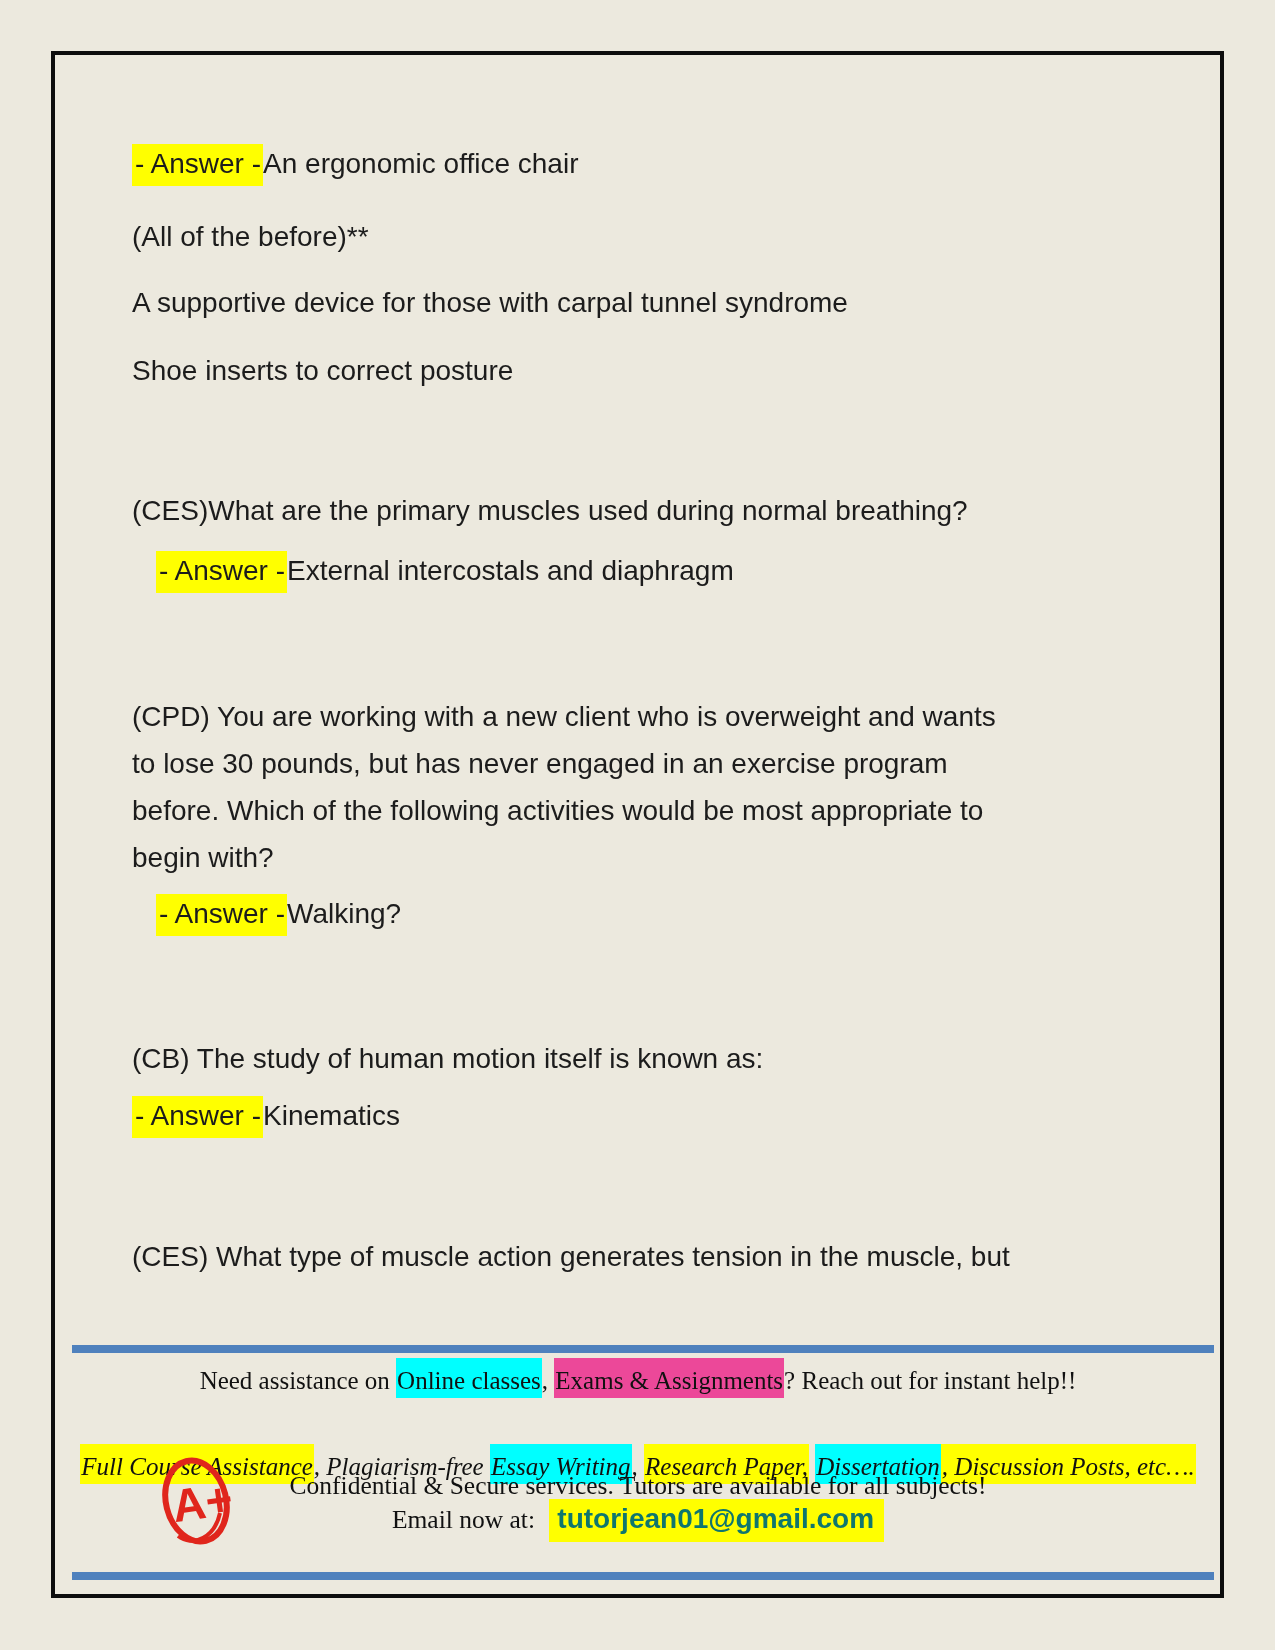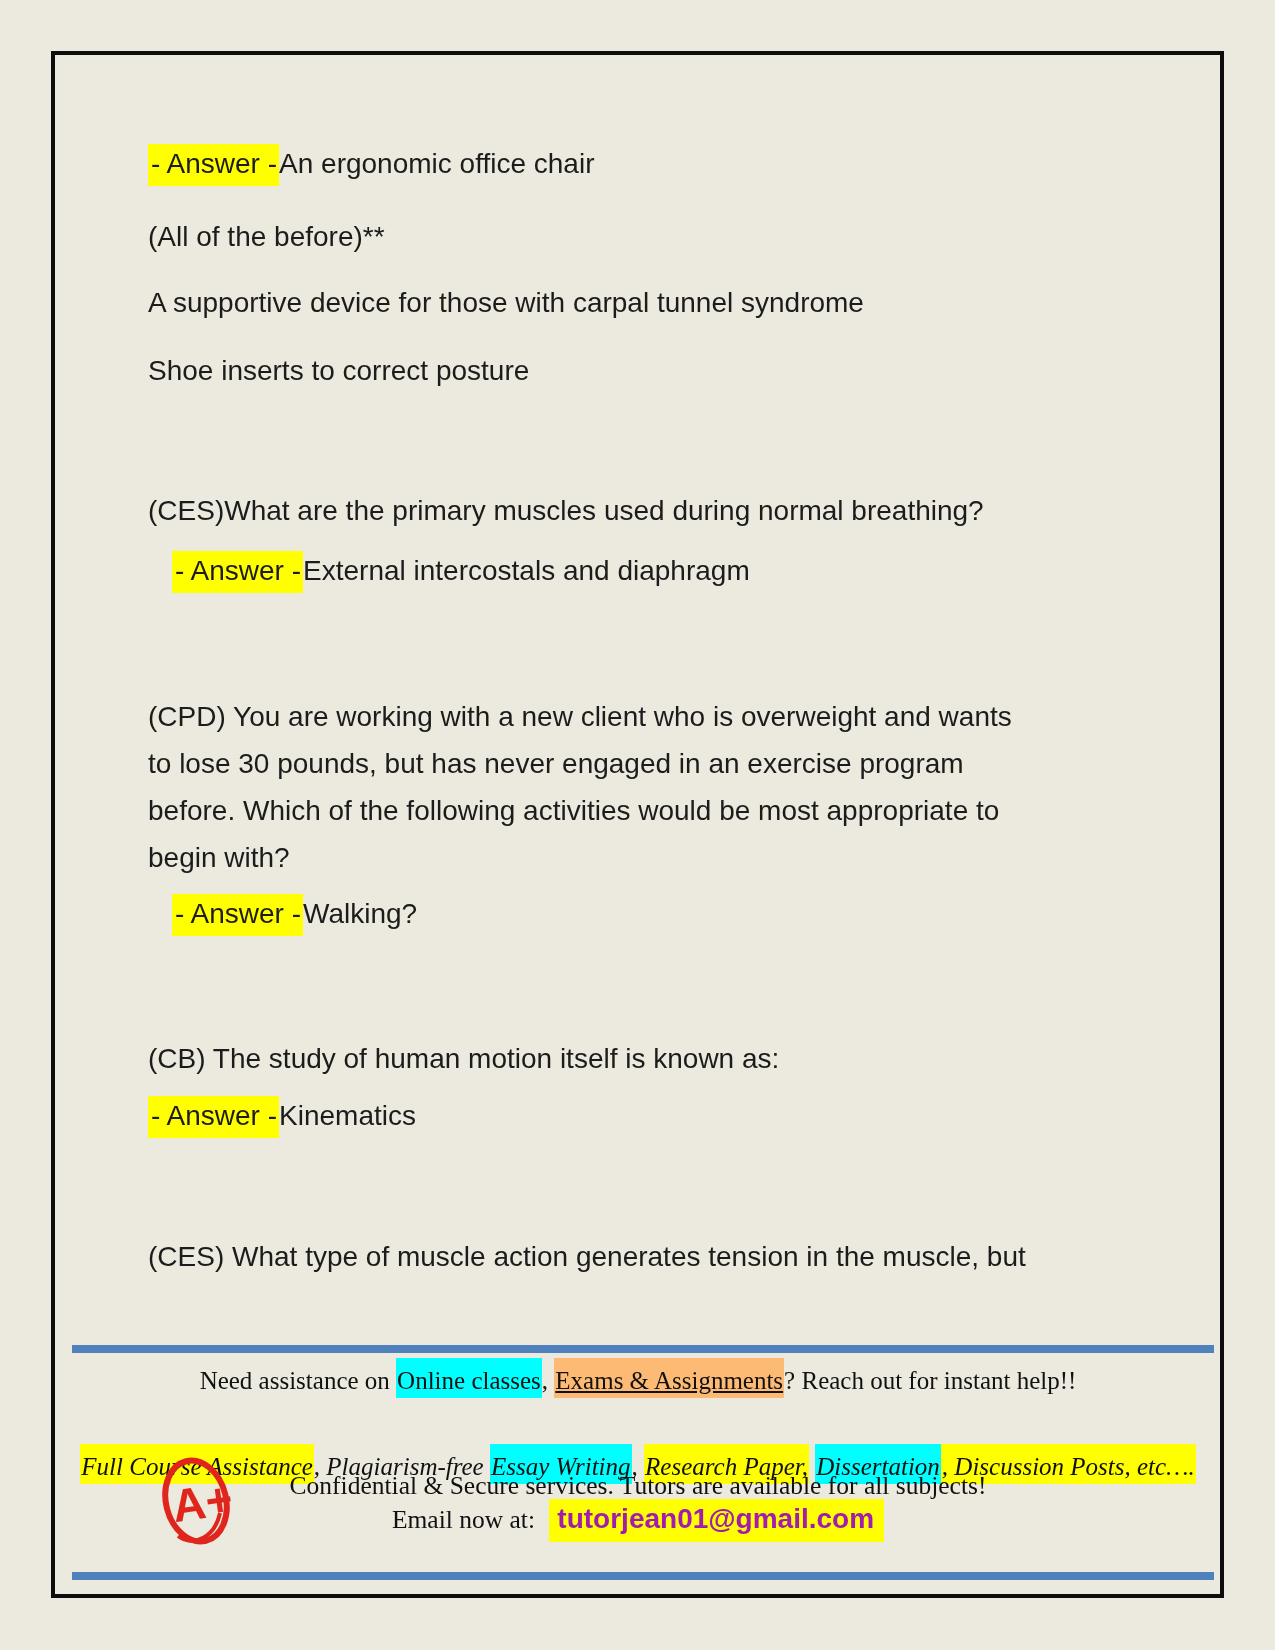--- a/index.html
+++ b/index.html
@@ -13,39 +13,39 @@
   }
   .page-border{
     position:absolute;
     left:51px;top:51px;
     width:1165px;height:1539px;
     border:4px solid #0d0d0d;
     pointer-events:none;
   }
   .content{
     position:absolute;
-    left:148px;top:141px;
+    left:132px;top:141px;
     width:980px;
     font-size:28px;
     line-height:46px;
   }
   .para{margin:0;}
   .mb27{margin-bottom:27px;}
   .mb20{margin-bottom:20px;}
   .mb22{margin-bottom:22px;}
   .mb94{margin-bottom:94px;}
   .mb14{margin-bottom:14px;}
   .mb99{margin-bottom:99px;padding-left:24px;}
   .mb10{margin-bottom:10px;}
   .mb11{margin-bottom:11px;}
   .mb95{margin-bottom:95px;}
   .multiline div{line-height:47px;}
   .hl-y{background:#ffff00;}
   .hl-c{background:#00ffff;}
-  .hl-g{background:#fdba74;text-decoration:underline;}
+  .hl-g{background:#ec4899;}
   .ans{padding:4px 2px 7px 3px;}
   
   .rule{
     position:absolute;left:72px;width:1142px;height:8px;
     background:#4f81bd;
   }
   .rule-top{top:1345px;}
   .rule-bottom{top:1572px;}
   .f-line{
     position:absolute;left:60px;width:1156px;
@@ -59,21 +59,21 @@
   .f2 .hl-y, .f1 .hl-y, .f1 .hl-c, .f1 .hl-g, .f2 .hl-c{padding:9px 1px 4px 1px;}
   .conf{top:1471px;font-size:25.5px;}
   .email-line{top:1504px;font-size:25.5px;}
   .email{
     font-family:"Liberation Sans",sans-serif;
     font-weight:bold;
     font-size:28px;
     background:#ffff00;
     padding:4px 10px 8px 8px;
     margin-left:8px;
-    color:#a21caf;
+    color:#0f766e;
   }
   .logo{
     position:absolute;left:157px;top:1455px;
     width:78px;height:94px;
   }
 </style>
 </head>
 <body>
 
 <div class="page">

